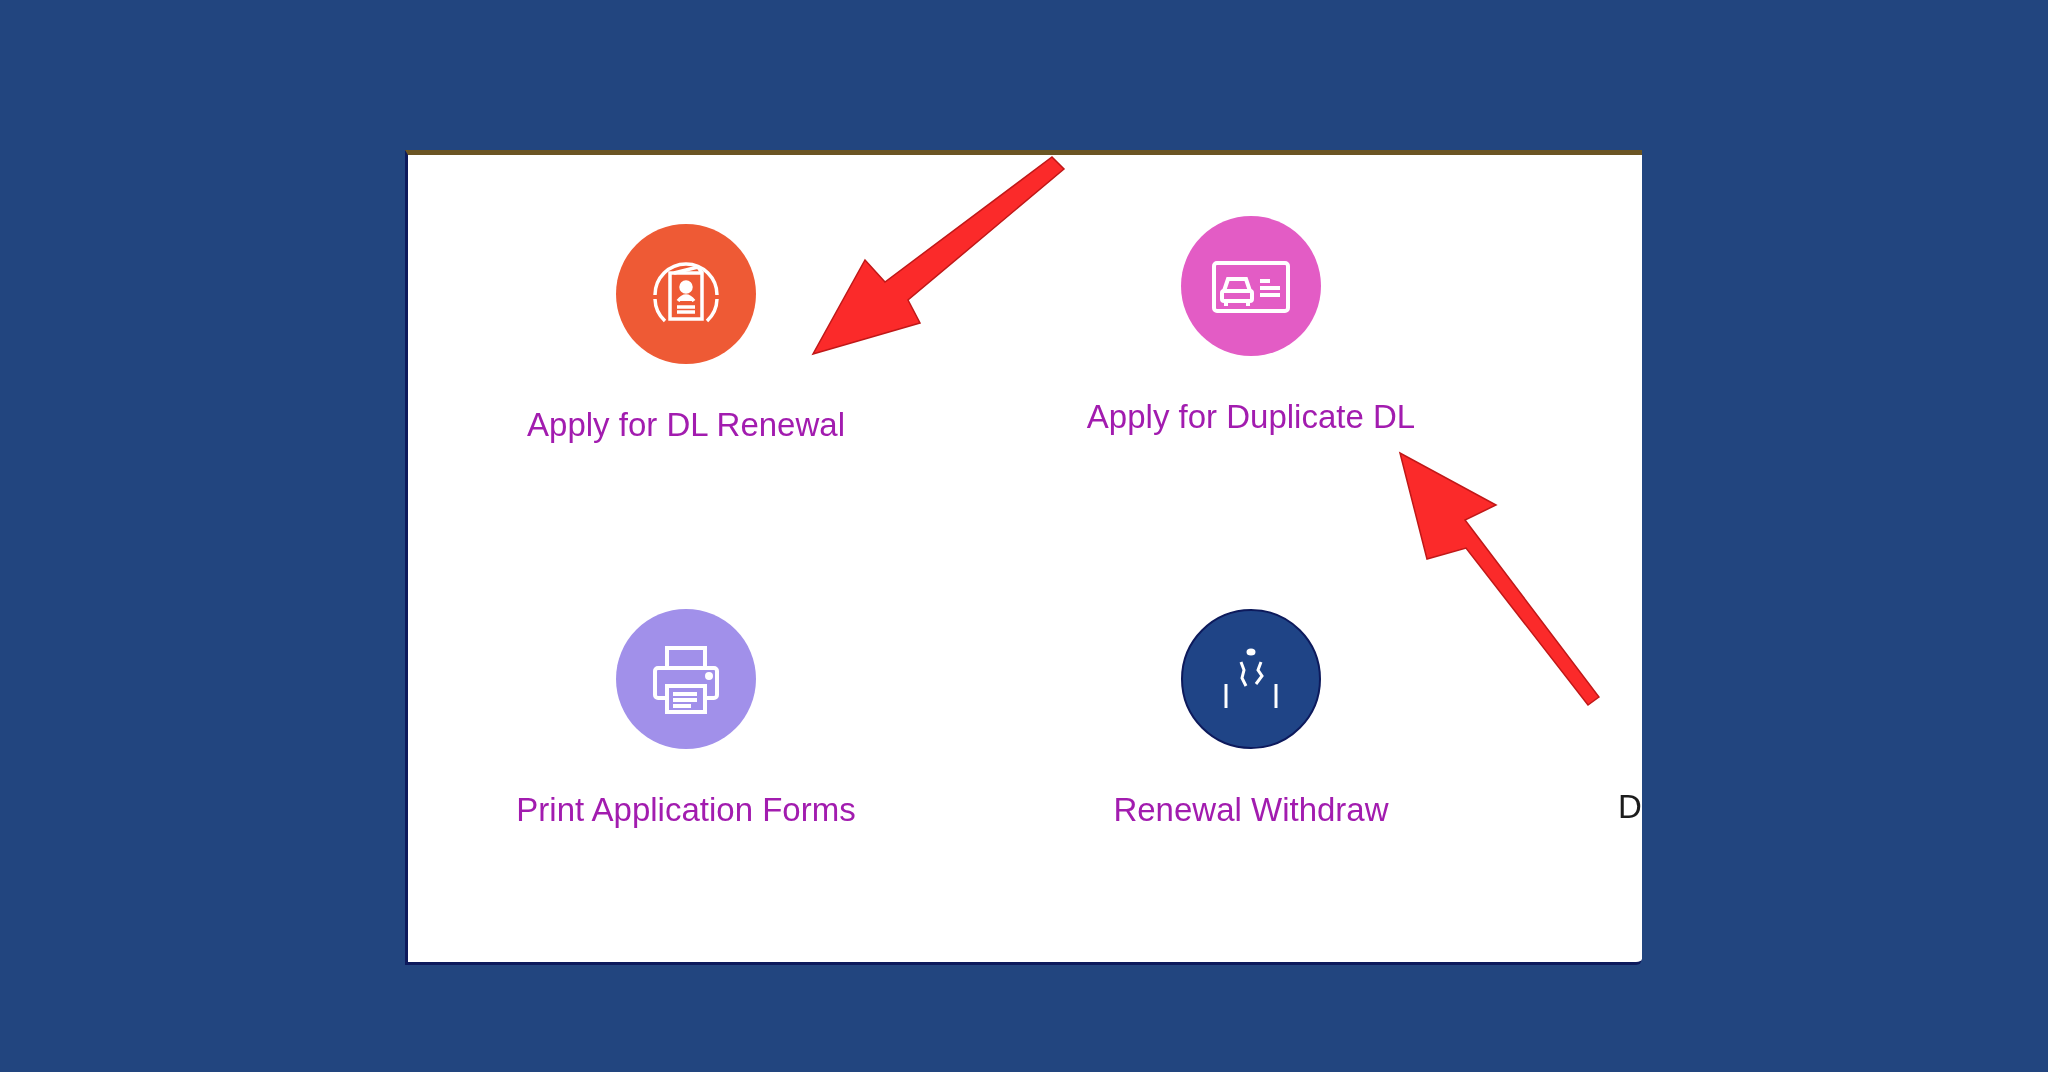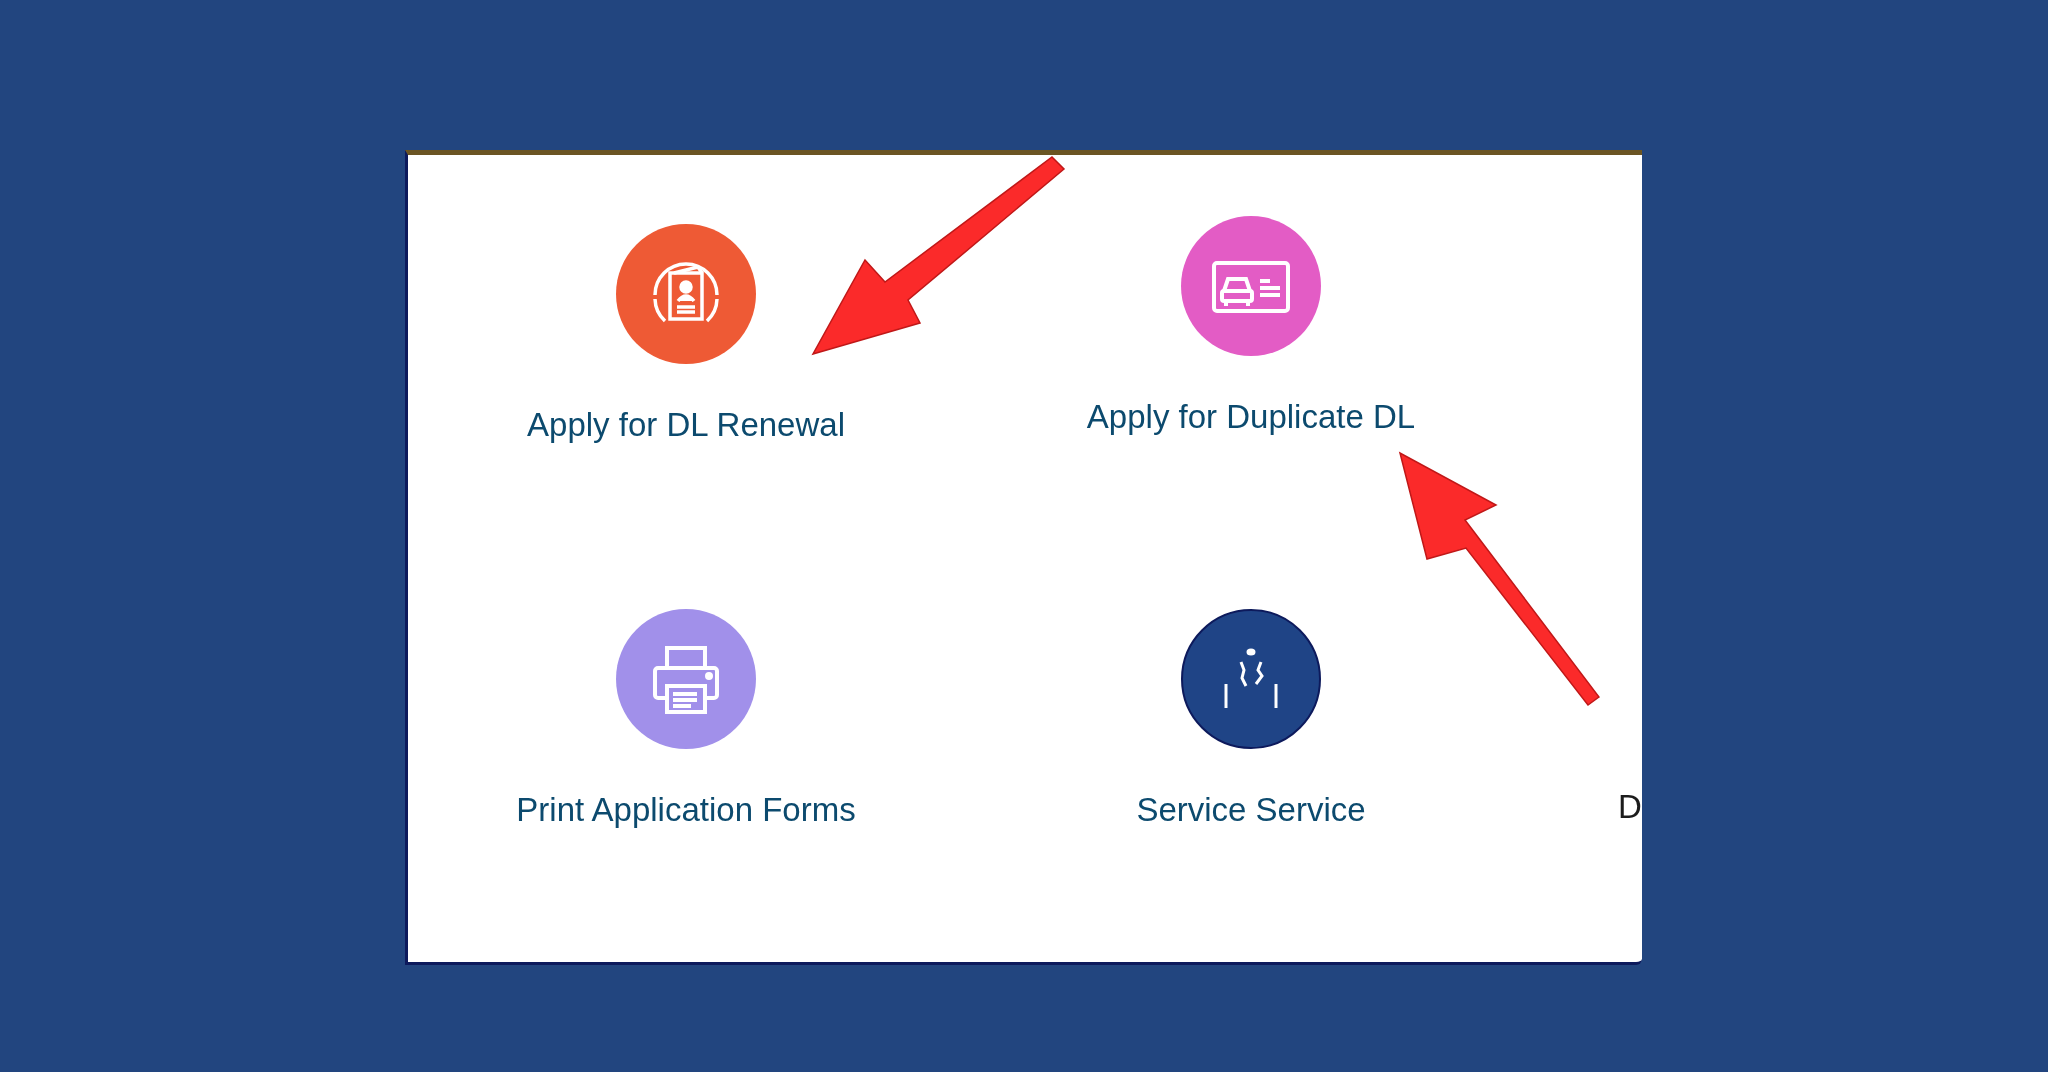--- a/index.html
+++ b/index.html
@@ -18,21 +18,21 @@
     border-radius:0 0 6px 0;
     box-sizing:border-box;
     overflow:hidden;
   }
   .tile { position:absolute; width:440px; text-align:center; }
   .icon-circle {
     width:140px; height:140px; border-radius:50%;
     margin:0 auto; display:flex; align-items:center; justify-content:center;
   }
   .label {
-    margin-top:42px; font-size:33px; color:#0c4a6e; white-space:nowrap;
+    margin-top:42px; font-size:33px; color:#a21caf; white-space:nowrap;
   }
   .partial {
     position:absolute; left:1210px; top:633px; font-size:33px; color:#1c1c1c;
   }
   svg.arrows { position:absolute; left:0; top:0; pointer-events:none; }
 </style>
 </head>
 <body>
 
 <div class="card">
@@ -88,21 +88,21 @@
   <div class="tile" style="left:623px; top:454px;">
     <div class="icon-circle" style="background:#1f4486; border:2px solid #0d1a5c; box-sizing:border-box;">
       <svg width="90" height="90" viewBox="0 0 90 90" fill="none" stroke="#fff" stroke-width="3">
         <ellipse cx="45" cy="18" rx="3" ry="2" fill="#fff"></ellipse>
         <path d="M35 28 L38 36 L36 44 L40 52"></path>
         <path d="M55 28 L52 36 L56 42 L50 50"></path>
         <line x1="20" y1="50" x2="20" y2="74"></line>
         <line x1="70" y1="50" x2="70" y2="74"></line>
       </svg>
     </div>
-    <div class="label">Service Service</div>
+    <div class="label">Renewal Withdraw</div>
   </div>
 
   <div class="partial">D</div>
 </div>
 
 <svg class="arrows" width="2048" height="1072">
   <g>
     <polygon points="1052,157 1064,169 908,300 920,323 813,354 865,260 885,282" fill="#fb2a2a" stroke="#c01818" stroke-width="1.5"></polygon>
   </g>
   <g>

